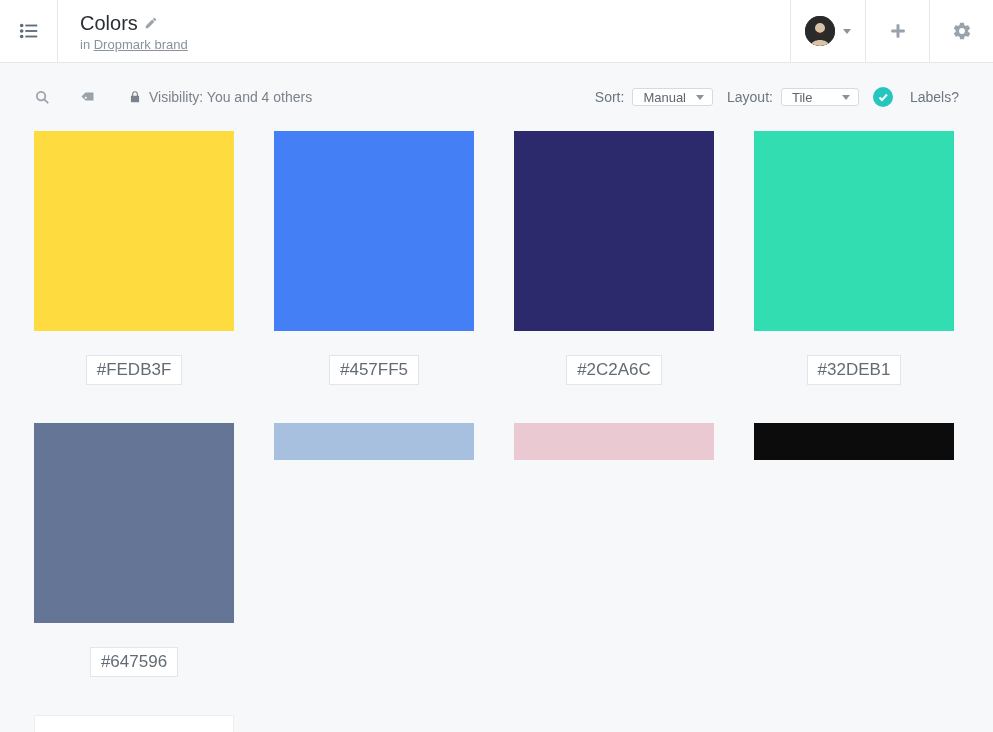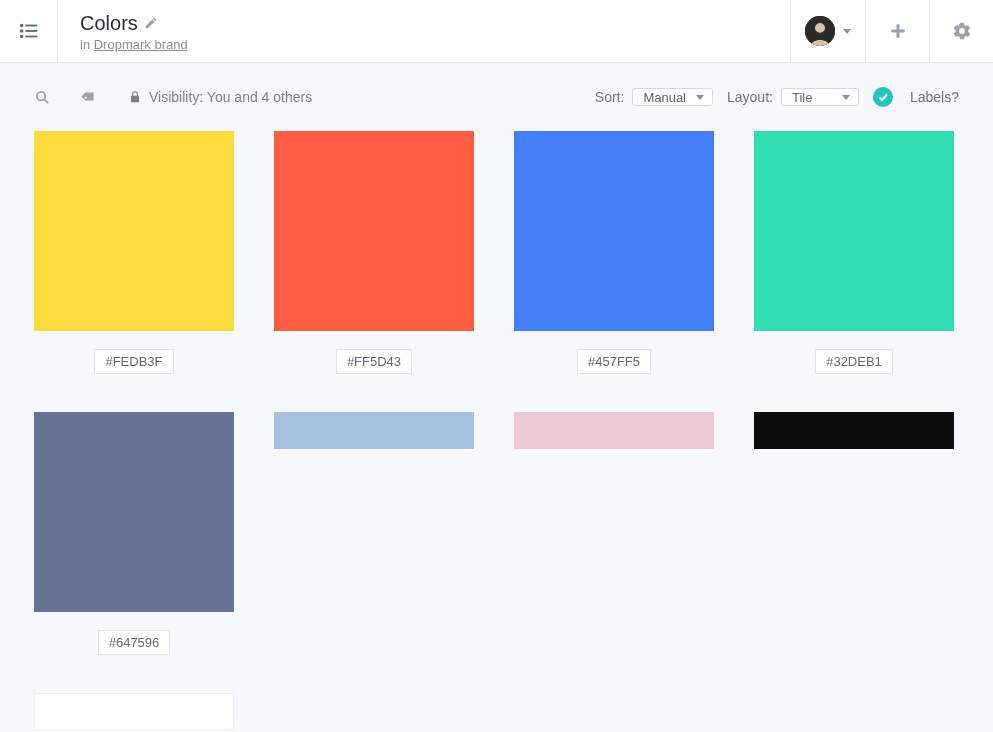--- a/index.html
+++ b/index.html
@@ -143,25 +143,25 @@
       flex-direction: column;
       align-items: center;
     }
     .swatch {
       width: 200px;
       height: 200px;
       position: relative;
     }
     .swatch.short { height: 37px; }
     .label-chip {
-      margin-top: 18px;
+      margin-top: 24px;
       background: #fff;
       border: 1px solid #e3e6e9;
       padding: 4px 10px;
-      font-size: 13px;
+      font-size: 17px;
       color: #636b74;
     }
     .selected-badge {
       position: absolute;
       top: 12px; left: 12px;
       width: 26px; height: 26px;
       border-radius: 50%;
       background: rgba(0,0,0,0.18);
       border: 2px solid #fff;
       display: flex; align-items: center; justify-content: center;
@@ -292,30 +292,30 @@
 </div>
 
 <div class="grid">
 
   <div class="tile">
     <div class="swatch" style="background:#FEDB3F"></div>
     <div class="label-chip">#FEDB3F</div>
   </div>
 
 
-  <div class="tile">
-    <div class="swatch" style="background:#FF5D43"></div>
-    <div class="label-chip">#FF5D43</div>
-  </div>
 
   <div class="tile">
     <div class="swatch" style="background:#457FF5"></div>
     <div class="label-chip">#457FF5</div>
   </div>
 
+  <div class="tile">
+    <div class="swatch" style="background:#2C2A6C"></div>
+    <div class="label-chip">#2C2A6C</div>
+  </div>
 
   <div class="tile">
     <div class="swatch" style="background:#32DEB1"></div>
     <div class="label-chip">#32DEB1</div>
   </div>
 
   <div class="tile">
     <div class="swatch" style="background:#647596"></div>
     <div class="label-chip">#647596</div>
   </div>

